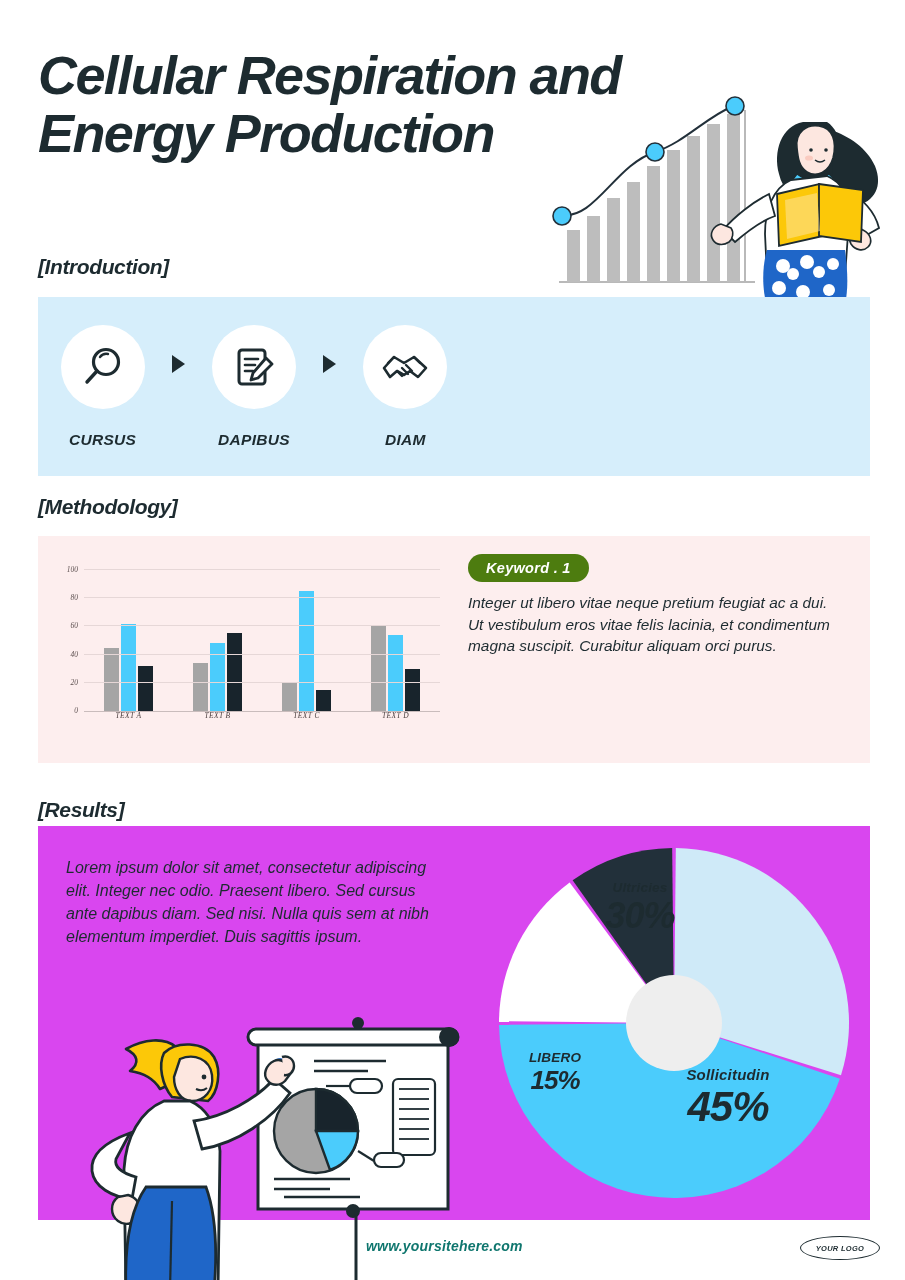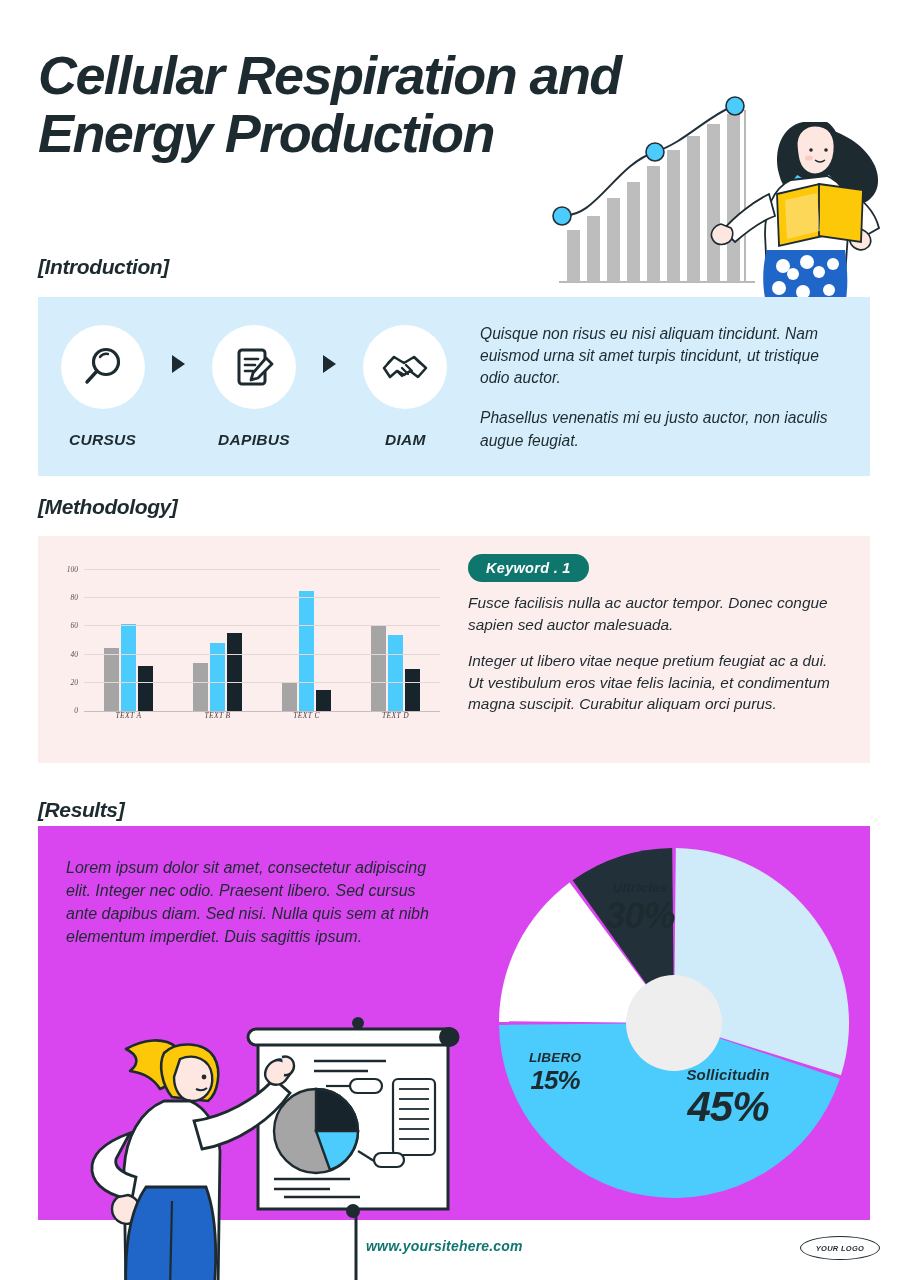--- a/index.html
+++ b/index.html
@@ -64,21 +64,21 @@
   .intro-text p + p { margin-top:18px; }
 
   
   .method-panel {
     position:absolute; left:38px; top:536px; width:832px; height:227px;
     background:#fdeeee; display:flex;
   }
   .chart-wrap { width:420px; position:relative; padding:26px 14px 0 12px; }
   .method-text { flex:1; padding:18px 24px 0 10px; }
   .keyword-badge {
-    display:inline-block; background:#0f766e; color:#ffffff;
+    display:inline-block; background:#4d7c0f; color:#ffffff;
     font-size:14.5px; font-weight:bold; letter-spacing:0.3px;
     padding:6px 18px; border-radius:20px; margin-bottom:10px;
   }
   .method-text p { font-size:15.4px; line-height:1.40; color:#1d2b30; }
   .method-text p + p { margin-top:15px; }
 
   
   .bchart { position:relative; width:100%; height:172px; }
   .bc-plot {
     position:absolute; left:34px; right:4px; top:8px; bottom:22px;
@@ -243,24 +243,20 @@
           <svg width="50" height="46" viewBox="0 0 50 46">
             <path d="M4,24 L14,13 L24,19 L34,13 L46,24 L38,33 L30,27 L24,31 L17,27 L10,33 Z" fill="none" stroke="#1d2b30" stroke-width="2.6" stroke-linejoin="round"></path>
             <path d="M17,27 l5,5 M22,24 l6,6 M26,21 l6,6" fill="none" stroke="#1d2b30" stroke-width="2.4" stroke-linecap="round"></path>
             <path d="M14,13 l-6,6 M34,13 l6,6" fill="none" stroke="#1d2b30" stroke-width="2.4" stroke-linecap="round"></path>
           </svg>
         </div>
         <div class="step-label">DIAM</div>
       </div>
 
     </div>
-    <div class="intro-text">
-      <p>Quisque non risus eu nisi aliquam tincidunt. Nam euismod urna sit amet turpis tincidunt, ut tristique odio auctor.</p>
-      <p>Phasellus venenatis mi eu justo auctor, non iaculis augue feugiat.</p>
-    </div>
   </div>
 
   <div class="method-panel">
     <div class="chart-wrap">
       <div class="bchart">
         <div class="bc-plot" id="bc-plot">
           <div class="bc-groups" id="bc-groups">
               <div class="bc-group">
                 <div class="bc-bar" style="height: 45%; background: rgb(165, 165, 165);"></div>
                 <div class="bc-bar" style="height: 62%; background: rgb(75, 204, 252);"></div>
@@ -302,21 +298,20 @@
               <span class="bc-ytick">80</span>
             </div>
             <div class="bc-grid" style="bottom: 100%;">
               <span class="bc-ytick">100</span>
             </div>
           </div>
       </div>
     </div>
     <div class="method-text">
       <span class="keyword-badge">Keyword . 1</span>
-      <p>Fusce facilisis nulla ac auctor tempor. Donec congue sapien sed auctor malesuada.</p>
       <p> Integer ut libero vitae neque pretium feugiat ac a dui. Ut vestibulum eros vitae felis lacinia, et condimentum magna suscipit. Curabitur aliquam orci purus.</p>
     </div>
   </div>
 
   <div class="result-panel">
     <div class="result-text">Lorem ipsum dolor sit amet, consectetur adipiscing elit. Integer nec odio. Praesent libero. Sed cursus ante dapibus diam. Sed nisi.  Nulla quis sem at nibh elementum imperdiet. Duis sagittis ipsum.</div>
 
     <svg class="result-illo" viewBox="0 0 400 290">
       <g>
         <rect x="190" y="38" width="190" height="170" fill="#ffffff" stroke="#1d2b30" stroke-width="3"></rect>

